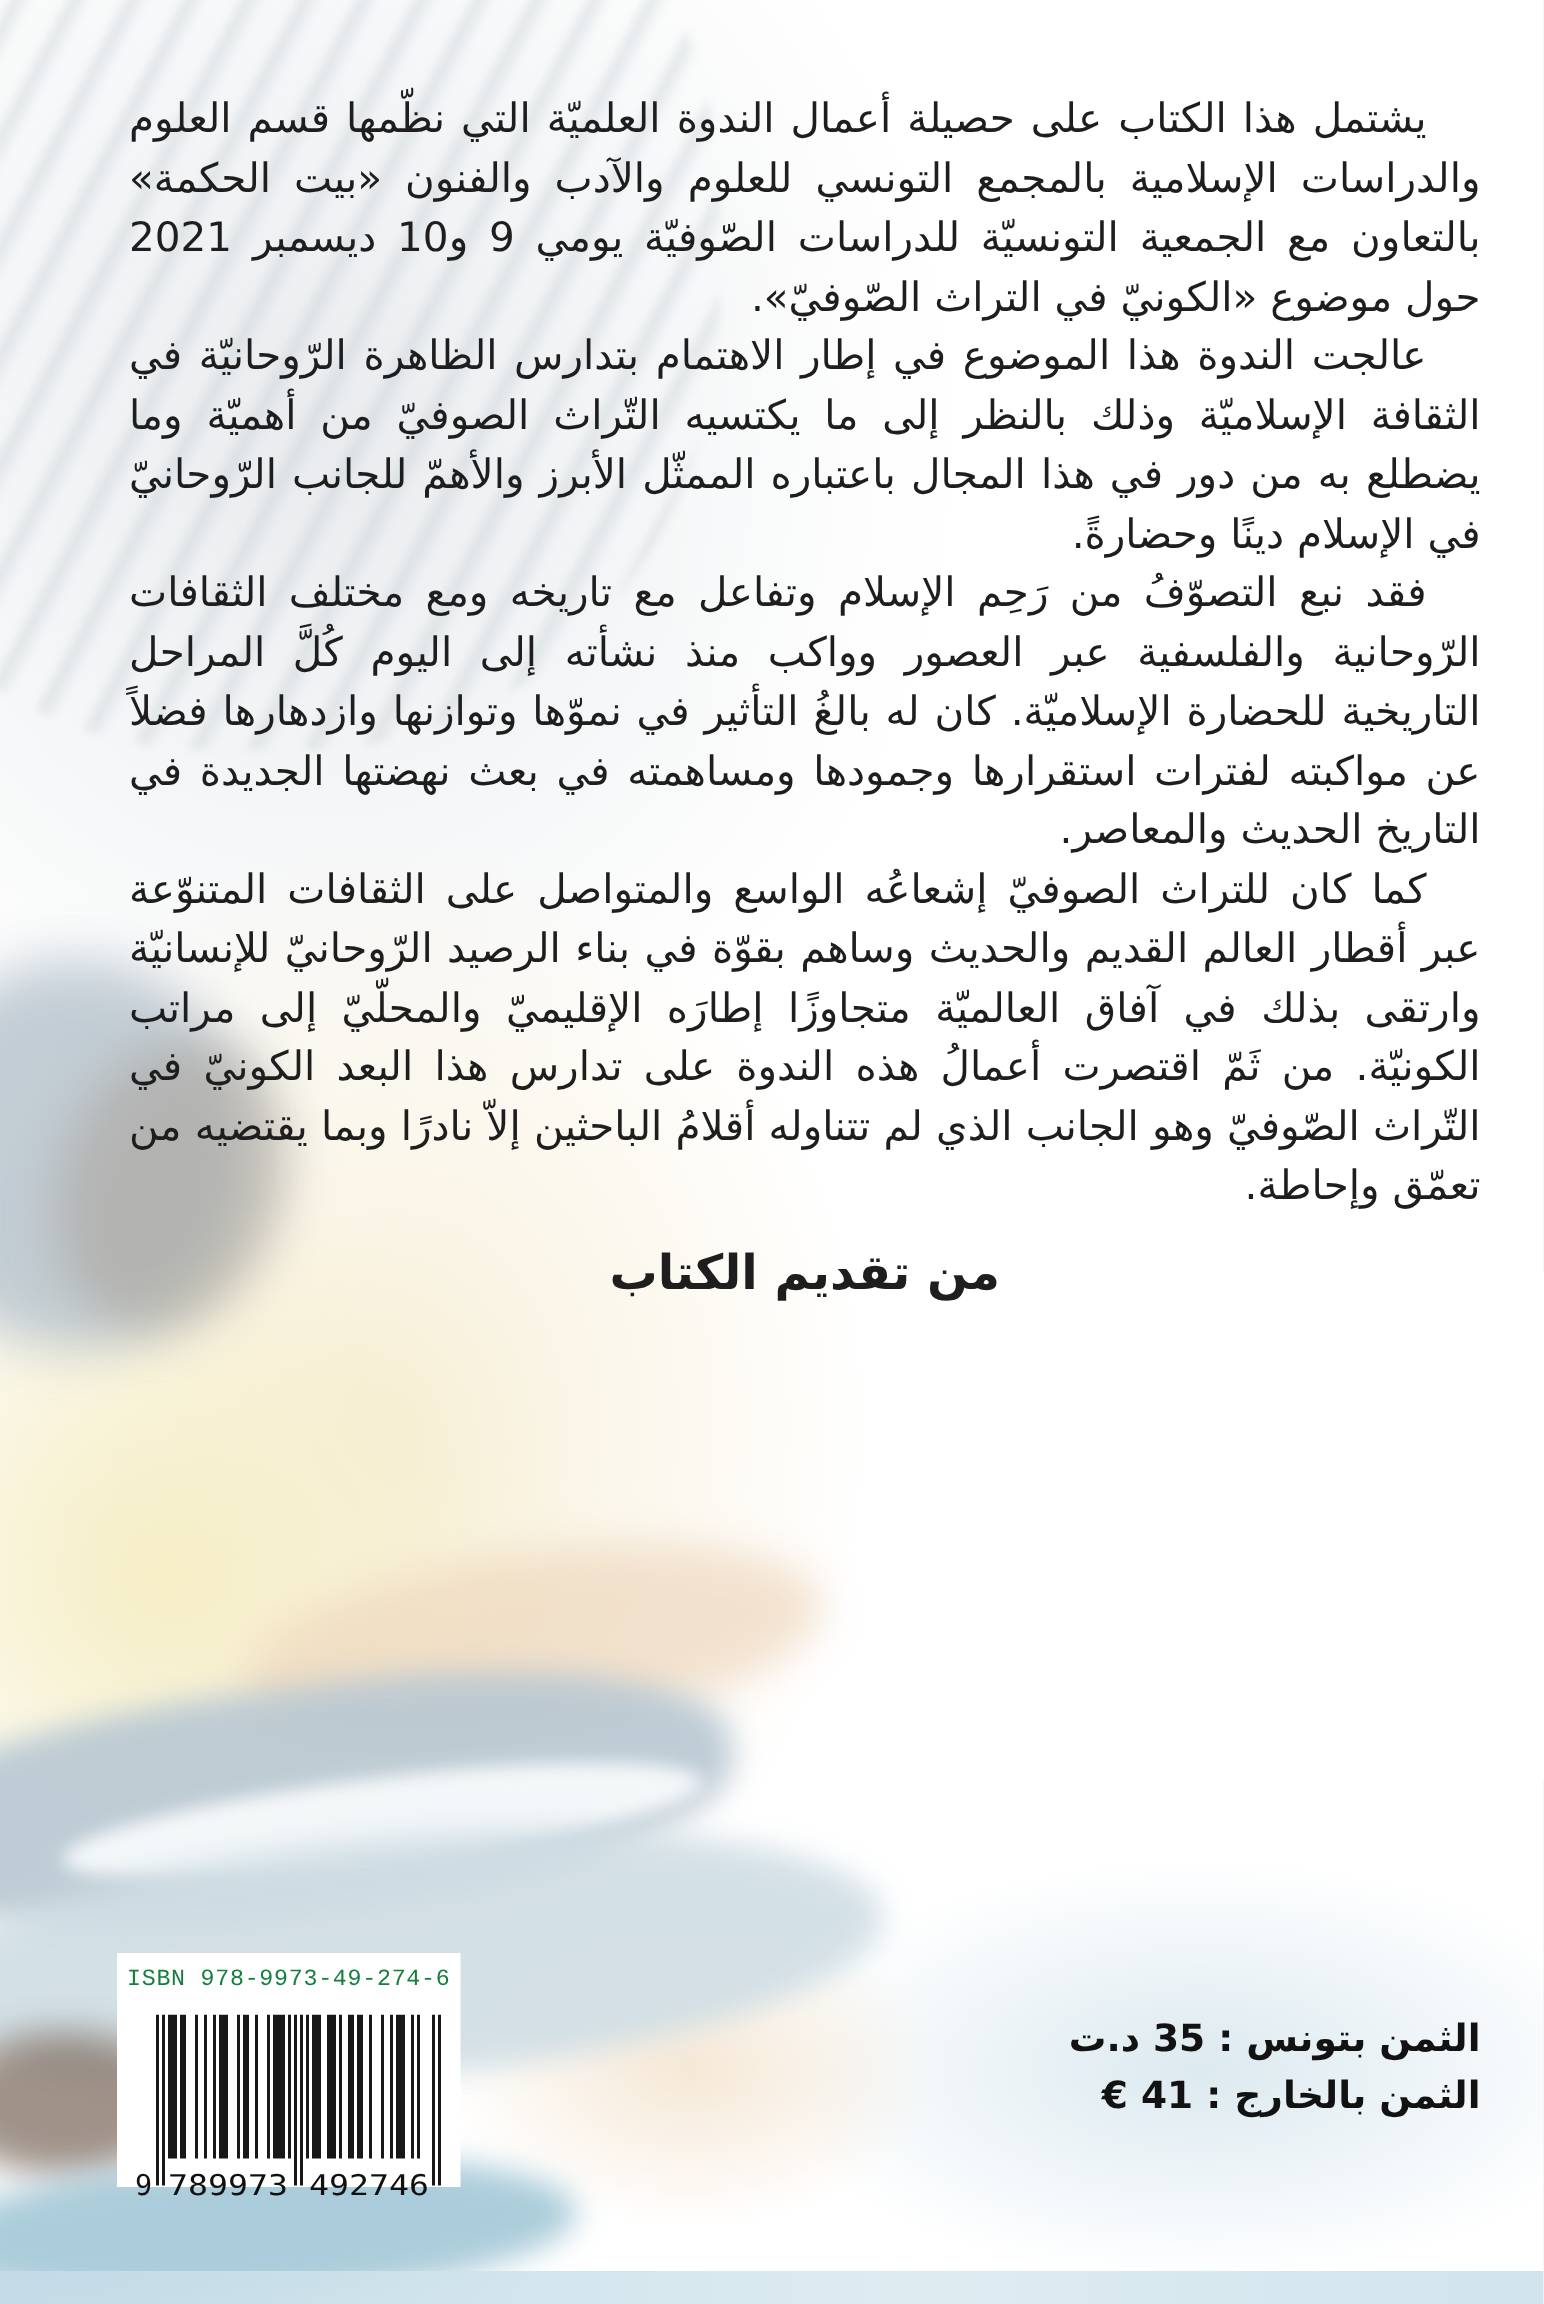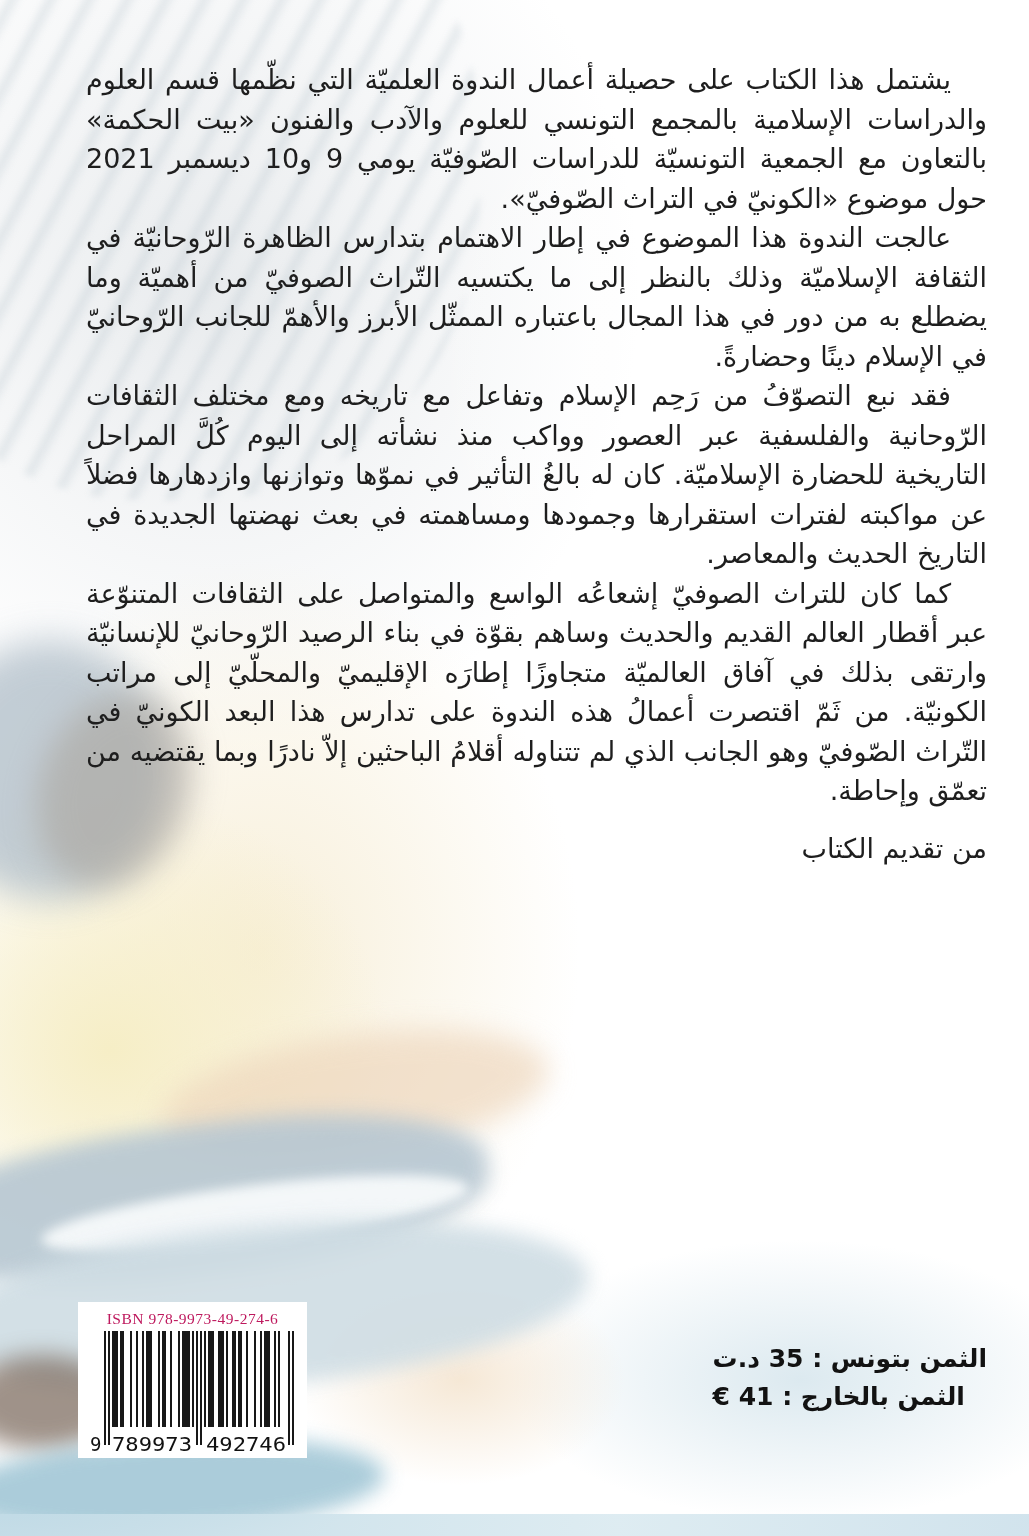--- a/index.html
+++ b/index.html
@@ -34,36 +34,36 @@
       background:radial-gradient(closest-side,rgba(255,255,255,1),rgba(255,255,255,0));}
   .band{position:absolute;left:0;top:1514px;width:1029px;height:22px;border-radius:0;
       background:linear-gradient(90deg,#c2dbe6,#dcebf1 60%,#cfe2ec);opacity:.95;}
   
   .blurb{
     position:absolute;top:60px;left:86px;right:62px;
     direction:rtl;text-align:justify;
     font-size:27px;line-height:39.5px;color:#1e1e1e;
   }
   .blurb p{margin:0;text-indent:36px;}
-  .attribution{margin-top:18px;text-align:right;font-weight:normal;font-size:27px;}
+  .attribution{margin-top:18px;text-align:center;font-weight:bold;font-size:32px;}
   
   .isbn-box{
     position:absolute;left:78px;top:1302px;width:229px;height:156px;
     background:#ffffff;box-sizing:border-box;padding-top:8px;text-align:center;
   }
   .isbn-label{
-    font-family:Liberation Serif, serif;font-size:15.5px;letter-spacing:.5px;
-    color:#be185d;white-space:nowrap;margin-bottom:3px;
+    font-family:Liberation Mono, monospace;font-size:15.5px;letter-spacing:.5px;
+    color:#15803d;white-space:nowrap;margin-bottom:15px;
   }
   .isbn-box svg{display:block;margin:0 auto;width:206px;height:122px;}
   .isbn-box svg rect{fill:#181818;}
   .bc-digit{font-family:"DejaVu Sans Mono",monospace;font-size:19px;fill:#111;}
   
   .prices{
-    position:absolute;top:1340px;right:62px;direction:rtl;text-align:left;
+    position:absolute;top:1340px;right:62px;direction:rtl;text-align:right;
     font-weight:bold;font-size:25px;line-height:38px;color:#121212;
   }
 </style>
 </head>
 <body>
 
 <div class="page">
 
   <div class="art">
     <div class="st s0"></div>

